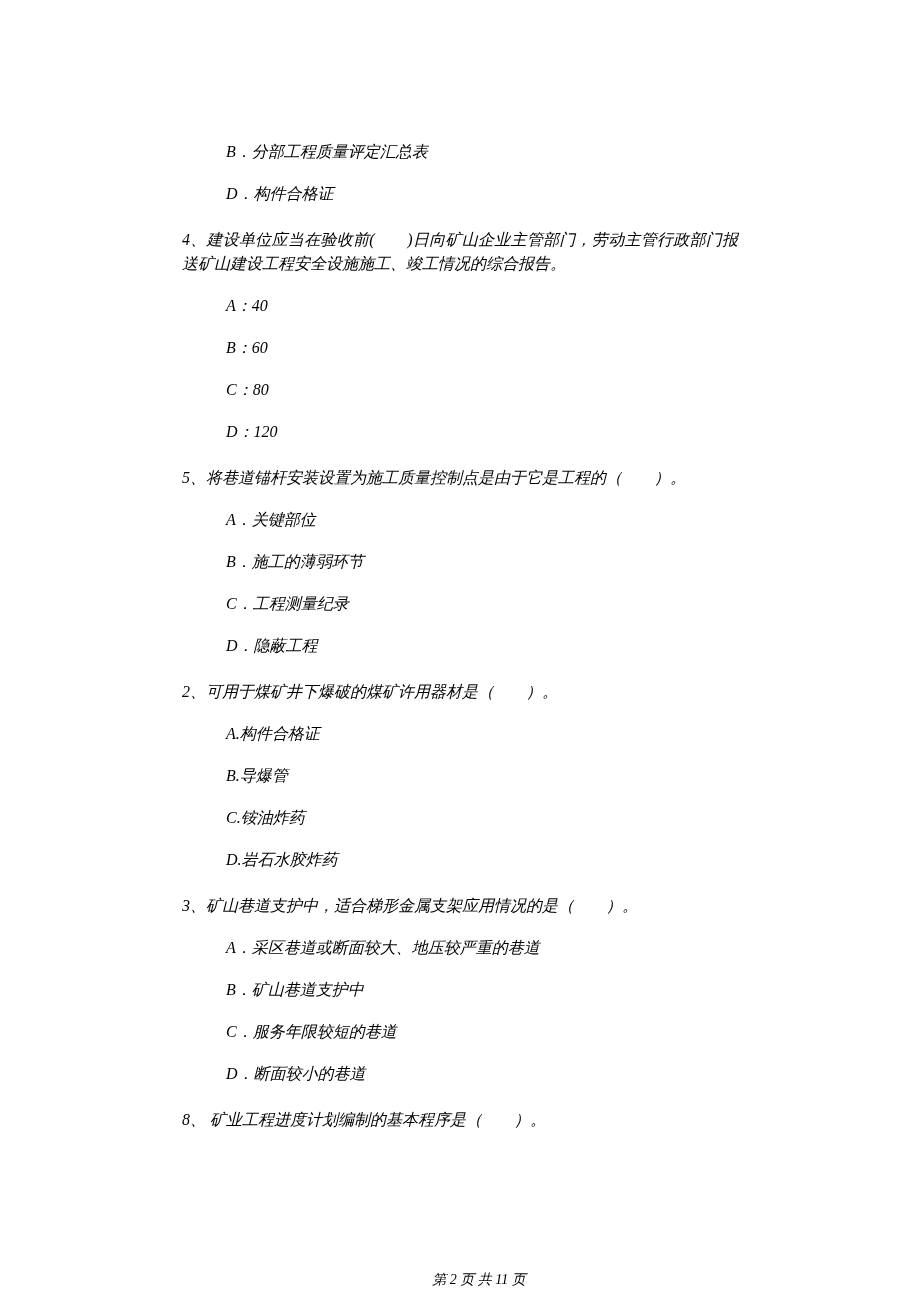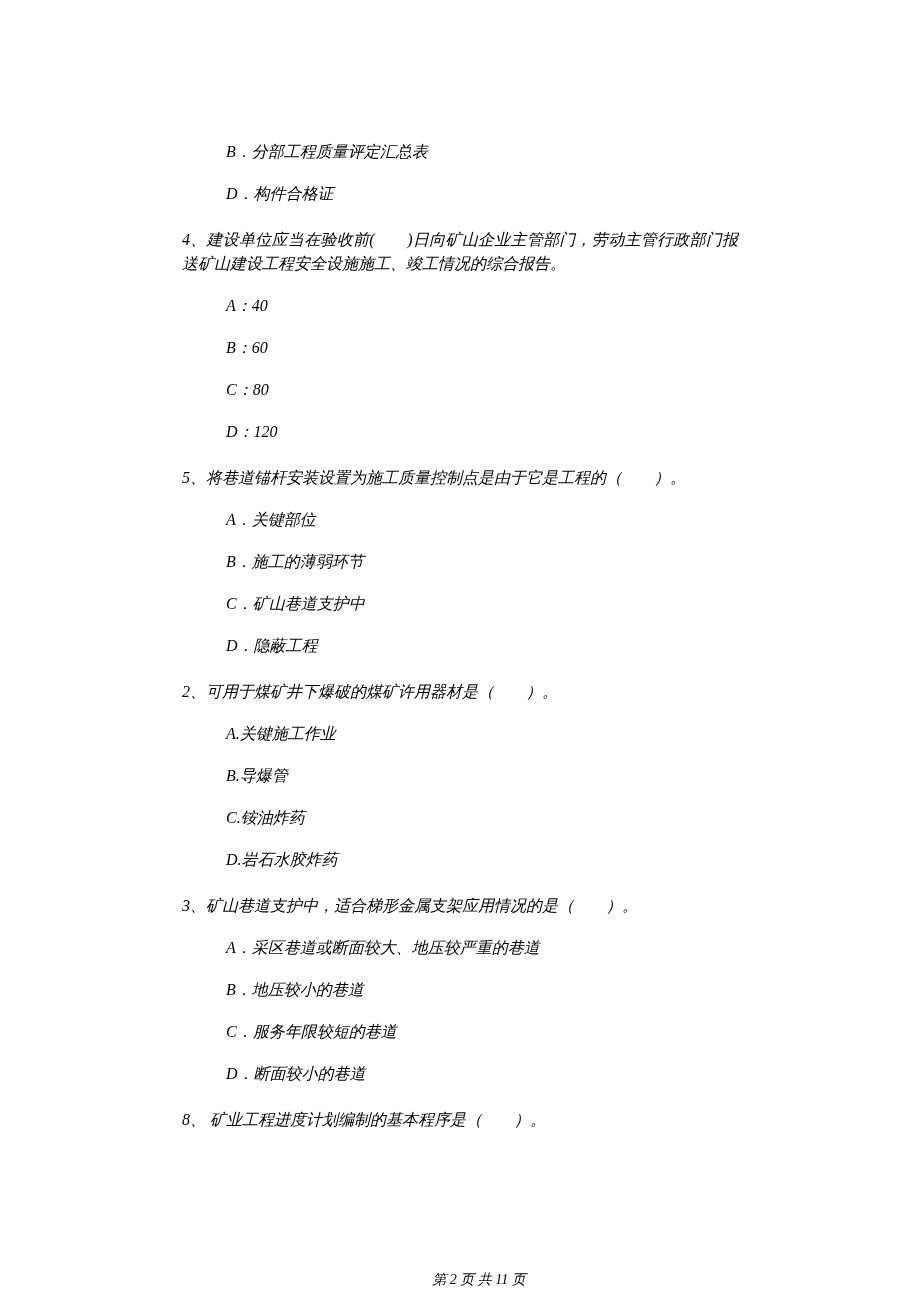--- a/index.html
+++ b/index.html
@@ -48,31 +48,31 @@
 
   <div class="question">4、建设单位应当在验收前(　　)日向矿山企业主管部门，劳动主管行政部门报送矿山建设工程安全设施施工、竣工情况的综合报告。</div>
   <div class="option">A：40</div>
   <div class="option">B：60</div>
   <div class="option">C：80</div>
   <div class="option">D：120</div>
 
   <div class="question">5、将巷道锚杆安装设置为施工质量控制点是由于它是工程的（　　）。</div>
   <div class="option">A．关键部位</div>
   <div class="option">B．施工的薄弱环节</div>
-  <div class="option">C．矿山巷道支护中</div>
+  <div class="option">C．工程测量纪录</div>
   <div class="option">D．隐蔽工程</div>
 
   <div class="question">2、可用于煤矿井下爆破的煤矿许用器材是（　　）。</div>
-  <div class="option">A.关键施工作业</div>
+  <div class="option">A.构件合格证</div>
   <div class="option">B.导爆管</div>
   <div class="option">C.铵油炸药</div>
   <div class="option">D.岩石水胶炸药</div>
 
   <div class="question">3、矿山巷道支护中，适合梯形金属支架应用情况的是（　　）。</div>
   <div class="option">A．采区巷道或断面较大、地压较严重的巷道</div>
-  <div class="option">B．地压较小的巷道</div>
+  <div class="option">B．矿山巷道支护中</div>
   <div class="option">C．服务年限较短的巷道</div>
   <div class="option">D．断面较小的巷道</div>
 
   <div class="question">8、 矿业工程进度计划编制的基本程序是（　　）。</div>
 
   <div class="footer">第 2 页 共 11 页</div>
 </div>
 
 </body></html>

